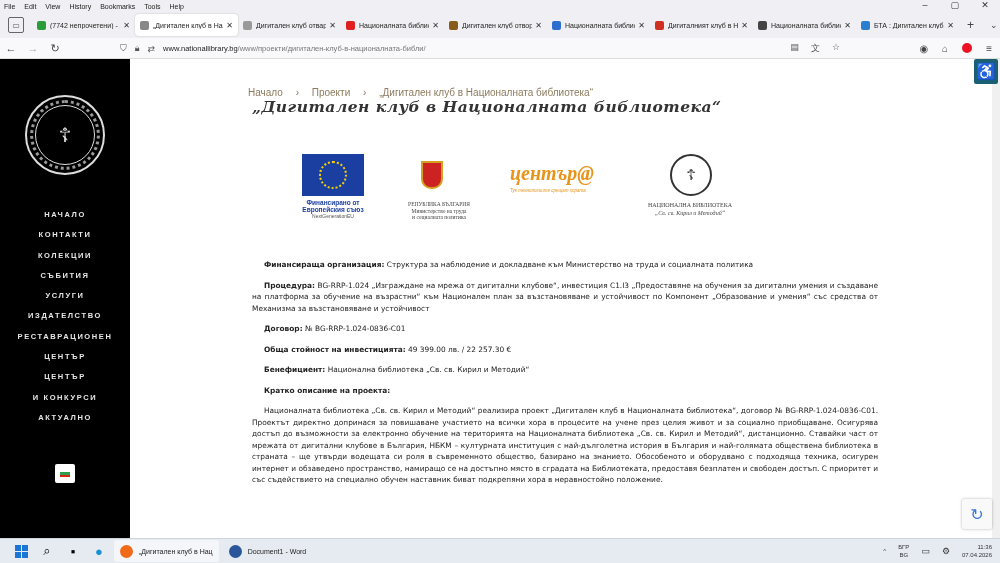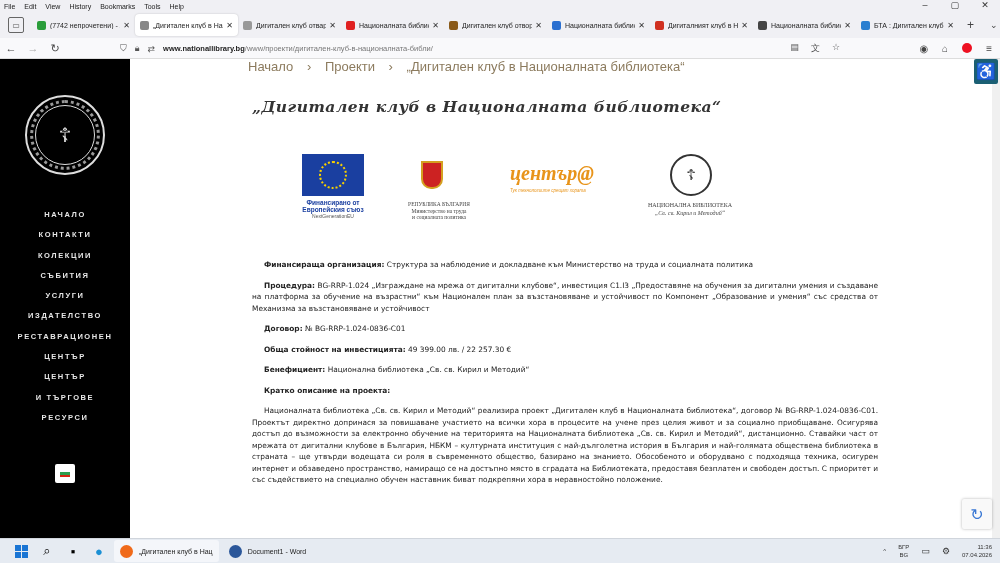--- a/index.html
+++ b/index.html
@@ -14,37 +14,37 @@
 .tab .tt{overflow:hidden;flex:1}
 .tab .x{margin-left:3px;font-size:8px;color:#333}
 .win-ctrl{position:absolute;right:0;top:-12px;display:flex;font-size:9px;color:#333}
 .win-ctrl span{width:30px;text-align:center}
 .tab-new{margin-left:8px;font-size:12px;color:#444}
 .tab-more{margin-left:16px;font-size:9px;color:#444}
 .navbar{height:21px;background:#f9f9fb;display:flex;align-items:center;border-bottom:1px solid #ddd;position:relative}
 .navbtn{width:22px;text-align:center;font-size:11px;color:#444}
 .urlbox{position:absolute;left:120px;right:140px;top:2px;height:17px;display:flex;align-items:center;font-size:7.5px;color:#777}
 .urlbox .ico{margin-right:8px;color:#555;font-size:9px}
-.urlbox b{color:#222;font-weight:bold}
+.urlbox b{color:#222;font-weight:normal}
 .url-right{position:absolute;right:160px;display:flex;gap:12px;font-size:9px;color:#555}
 .nav-right{position:absolute;right:8px;display:flex;gap:14px;font-size:10px;color:#444;align-items:center}
 .abp{width:10px;height:10px;border-radius:50%;background:#e12;display:inline-block}
 .page{position:absolute;top:59px;left:0;width:1000px;height:479px;}
 .sidebar{position:absolute;left:0;top:0;width:130px;height:479px;background:#000;}
 .logo{position:absolute;left:25px;top:36px;width:80px;height:80px;border-radius:50%;border:2px solid #ddd;display:flex;align-items:center;justify-content:center}
 .logo .inner{width:60px;height:60px;border-radius:50%;border:1px solid #ddd;display:flex;align-items:center;justify-content:center;color:#ddd;font-size:20px}
 .logo .ring{position:absolute;inset:3px;border-radius:50%;border:3px dotted #999}
 .menu{position:absolute;top:150px;left:0;width:130px;text-align:center}
 .menu div{color:#e6e6e6;font-size:7.5px;font-weight:bold;letter-spacing:1.6px;height:20.3px;line-height:12px}
 .flag-btn{position:absolute;left:55px;top:405px;width:20px;height:19px;background:#fff;border-radius:2px;display:flex;align-items:center;justify-content:center}
 .flag{width:10px;height:7px;display:flex;flex-direction:column}
 .flag i{flex:1;display:block}
 .scrollbar{position:absolute;right:0;top:0;width:8px;height:479px;background:#f0f0f0}
 .access{position:absolute;right:2px;top:0;width:24px;height:25px;background:#1b5f73;color:#fff;font-size:16px;display:flex;align-items:center;justify-content:center;border-radius:2px}
-.breadcrumb{position:absolute;left:248px;top:0;font-size:13px;color:#8c7b5e}
+.breadcrumb{position:absolute;left:248px;top:28px;font-size:10px;color:#8c7b5e}
 .breadcrumb span{margin-right:10px}
 .title{position:absolute;left:252px;top:38px;font-family:"DejaVu Serif",serif;font-style:italic;font-size:15.5px;color:#333;letter-spacing:.5px}
 .logos{position:absolute;left:300px;top:95px;width:450px;height:75px}
 .eu{position:absolute;left:2px;top:0;width:62px;height:42px;background:#1a3fa0;display:flex;align-items:center;justify-content:center}
 .eu .stars{width:28px;height:28px;border-radius:50%;border:2px dotted #f7d000}
 .eu-t1{position:absolute;left:-4px;top:45px;width:74px;font-size:6.5px;font-weight:bold;color:#1a3fa0;text-align:center;line-height:7px}
 .eu-t2{position:absolute;left:-4px;top:59px;width:74px;font-size:5px;color:#555;text-align:center}
 .bg-crest{position:absolute;left:112px;top:0;width:40px;height:42px;display:flex;align-items:center;justify-content:center}
 .bg-crest .shield{width:22px;height:28px;background:#c22;border:2px solid #d4a020;border-radius:0 0 10px 10px}
 .bg-t{position:absolute;left:94px;top:47px;width:90px;text-align:center;font-family:"Liberation Serif",serif;font-size:5.5px;color:#444;line-height:6.5px}
@@ -171,22 +171,22 @@
     <div class="menu" id="sidemenu">
         <div>НАЧАЛО</div>
         <div>КОНТАКТИ</div>
         <div>КОЛЕКЦИИ</div>
         <div>СЪБИТИЯ</div>
         <div>УСЛУГИ</div>
         <div>ИЗДАТЕЛСТВО</div>
         <div>РЕСТАВРАЦИОНЕН</div>
         <div>ЦЕНТЪР</div>
         <div>ЦЕНТЪР</div>
-        <div>И ТЪРГОВЕ</div>
-        <div>РЕСУРСИ</div>
+        <div>И КОНКУРСИ</div>
+        <div>АКТУАЛНО</div>
       </div>
     <div class="flag-btn">
       <div class="flag">
         <i id="f0" style="background: rgb(255, 255, 255);"></i>
           <i id="f1" style="background: rgb(46, 158, 78);"></i>
           <i id="f2" style="background: rgb(214, 38, 18);"></i>
       </div>
     </div>
   </div>
 

